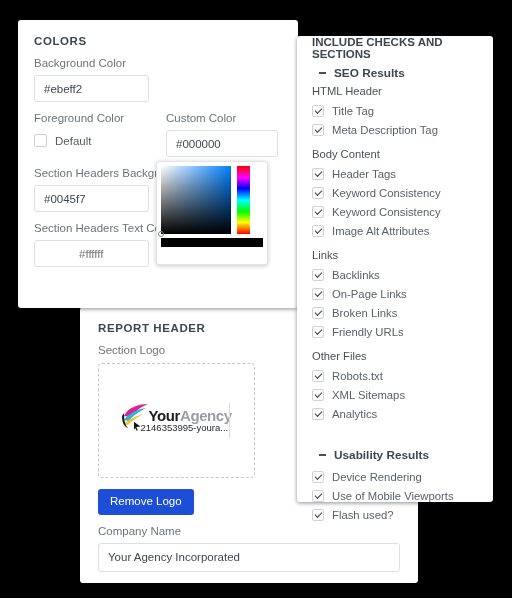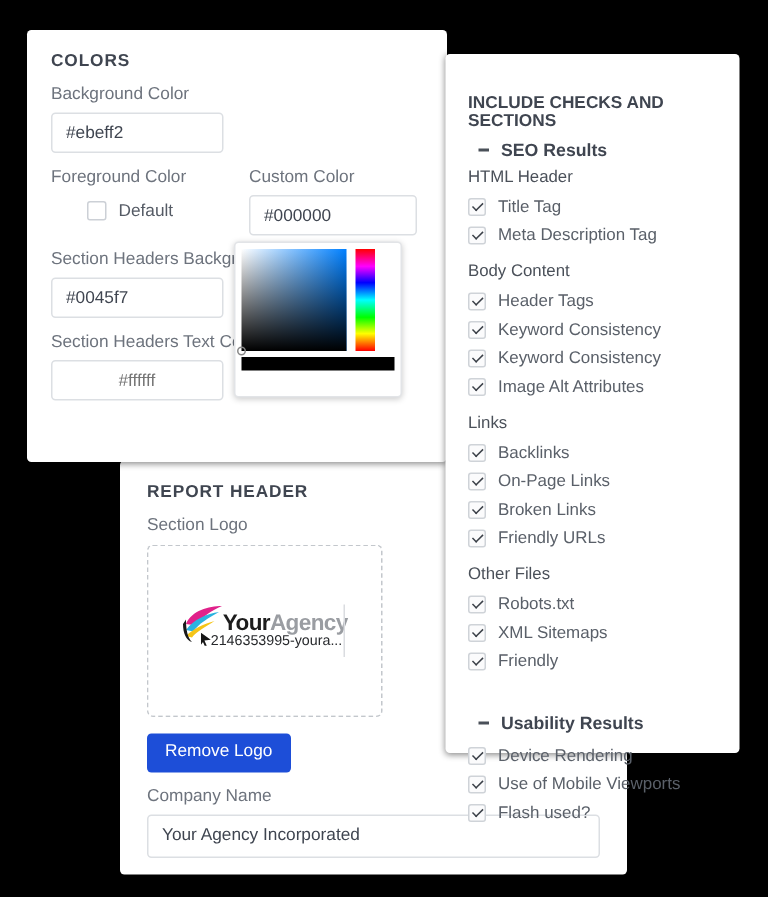--- a/index.html
+++ b/index.html
@@ -59,21 +59,21 @@
   }
   .text-input.placeholder-style { color: #b5b9bf; }
 
   #colors-inner { padding: 15px 16px 0 16px; position: relative; height: 100%; }
 
   .row-two { display: flex; gap: 14px; }
   .col-left { width: 118px; }
   .col-right { width: 112px; }
 
   
-  .cb-row { display: flex; align-items: center; gap: 8px; margin-left: 24px; }
+  .cb-row { display: flex; align-items: center; gap: 8px; }
   .cb-box {
     width: 13px; height: 13px;
     border: 1px solid #ccd0d6;
     border-radius: 2px;
     background: #fff;
     display: inline-block;
     flex: 0 0 auto;
   }
   .cb-label { font-size: 11.5px; color: #555b65; }
 
@@ -184,21 +184,21 @@
     cursor: pointer;
     line-height: 1;
   }
 
   
   #checks-panel {
     left: 297px; top: 36px;
     width: 196px; height: 466px;
     z-index: 40;
   }
-  #checks-inner { padding: 27px 15px 0 15px; }
+  #checks-inner { padding: 0 15px 0 15px; }
   .group-head {
     font-size: 11.5px;
     font-weight: bold;
     color: #3f4550;
     margin: 0;
   }
   .collapse-row {
     display: flex; align-items: center; gap: 8px;
     padding-left: 7px;
     margin: 6px 0 5px 0;
@@ -396,21 +396,21 @@
       <div class="check-row">
         <span class="check-box"></span>
         <span class="check-label">Robots.txt</span>
       </div>
       <div class="check-row">
         <span class="check-box"></span>
         <span class="check-label">XML Sitemaps</span>
       </div>
       <div class="check-row">
         <span class="check-box"></span>
-        <span class="check-label">Friendly</span>
+        <span class="check-label">Analytics</span>
       </div>
 
       <div class="collapse-row second">
         <span class="minus-icon"></span>
         <span class="collapse-label">Usability Results</span>
       </div>
 
       <div class="check-row">
         <span class="check-box"></span>
         <span class="check-label">Device Rendering</span>

